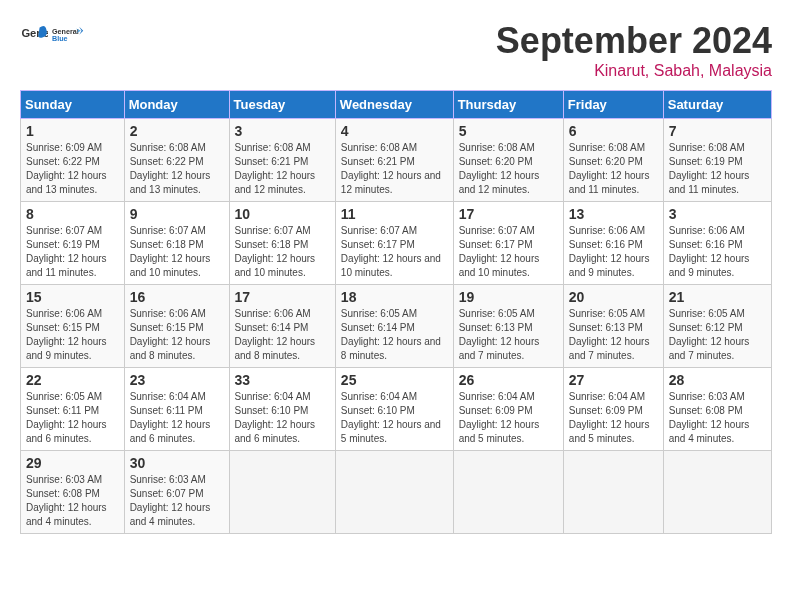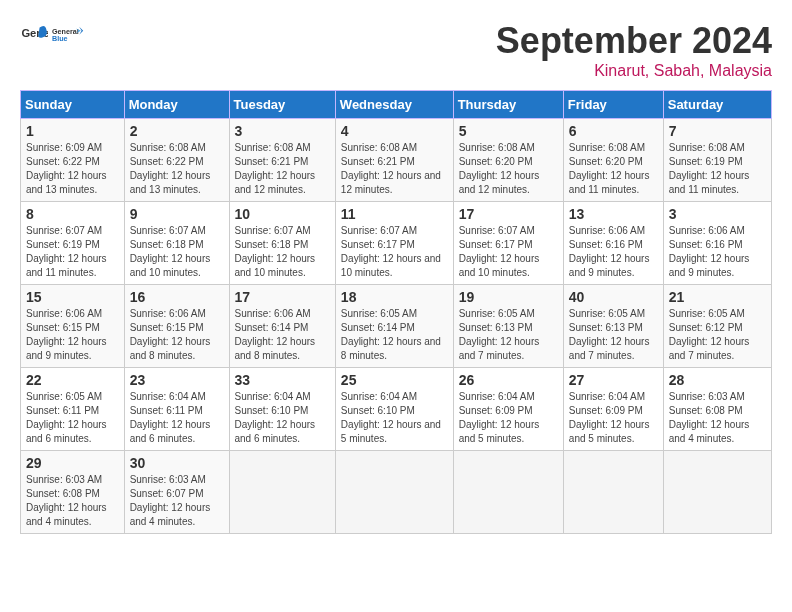--- a/index.html
+++ b/index.html
@@ -272,21 +272,21 @@
       </td>
         <td>
         <span class="day-number">19</span>
         <div class="day-info">
           Sunrise: 6:05 AM<br>
           Sunset: 6:13 PM<br>
           Daylight: 12 hours and 7 minutes.
         </div>
       </td>
         <td>
-        <span class="day-number">40</span>
+        <span class="day-number">20</span>
         <div class="day-info">
           Sunrise: 6:05 AM<br>
           Sunset: 6:13 PM<br>
           Daylight: 12 hours and 7 minutes.
         </div>
       </td>
         <td>
         <span class="day-number">21</span>
         <div class="day-info">
           Sunrise: 6:05 AM<br>

